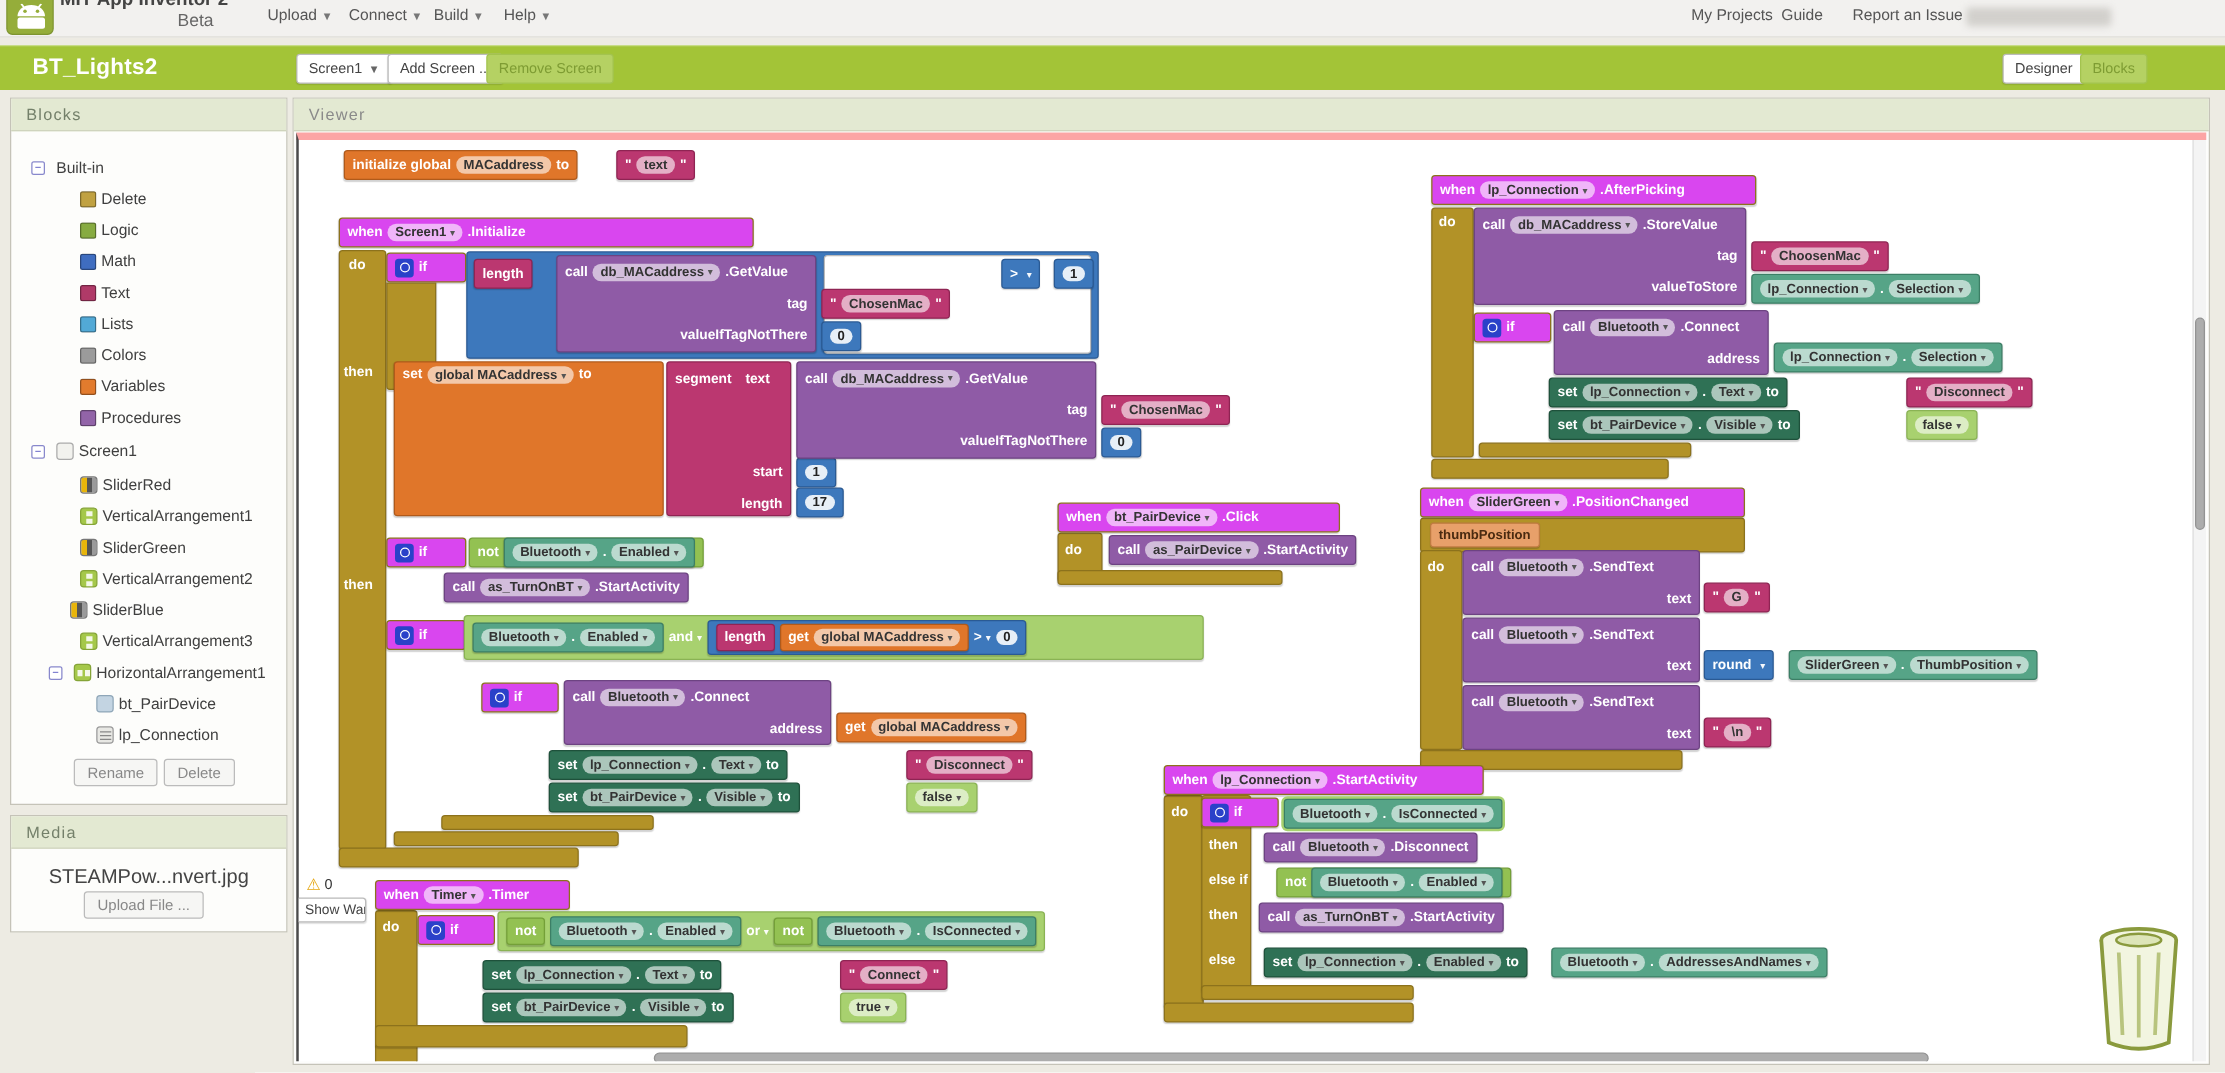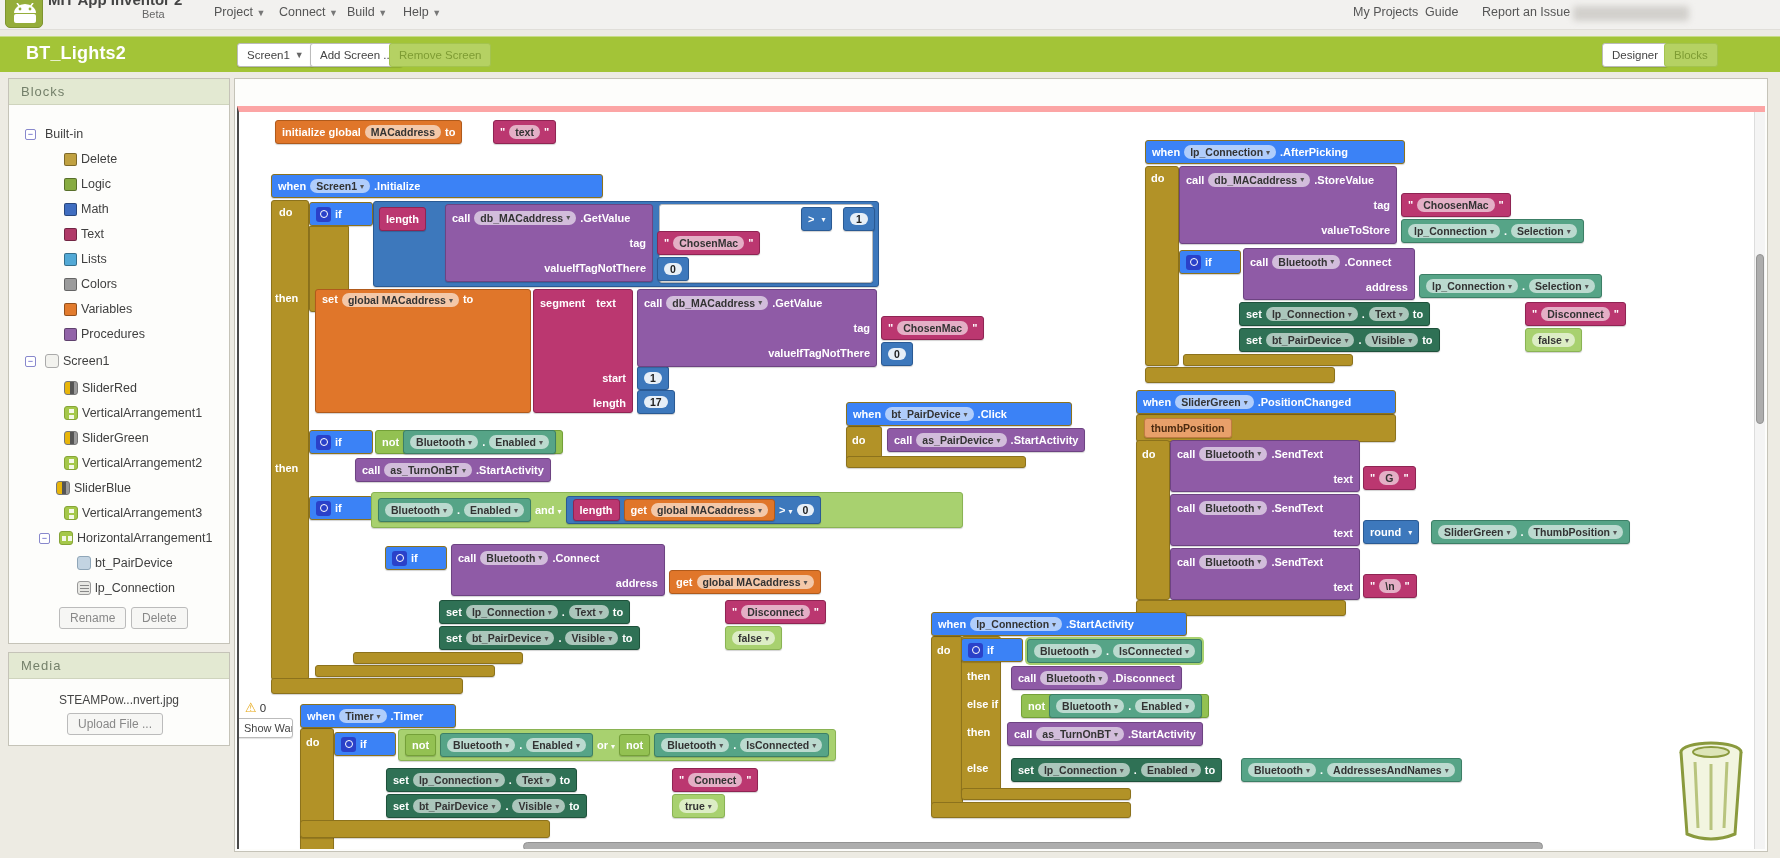--- a/index.html
+++ b/index.html
@@ -6,21 +6,21 @@
   html,body{width:1780px;height:858px;overflow:hidden}
   body{font-family:"Liberation Sans","DejaVu Sans",sans-serif;background:#edebe3;position:relative}
   .abs{position:absolute}
   
   #hdr{position:absolute;left:0;top:0;width:1780px;height:30px;background:#f2f1ef;border-bottom:1px solid #e0ded9;overflow:hidden}
   .menu{position:absolute;top:5px;font-size:12.5px;color:#555;cursor:pointer}
   .menu .ar{font-size:9px;color:#777}
   #logo{position:absolute;left:5px;top:-6px;width:38px;height:34px;background:#95ad3a;border-radius:5px;border:1px solid #7e9430}
   #logo svg{position:absolute;left:4px;top:8px}
   #apptitle{position:absolute;left:48px;top:-9px;font-size:15px;font-weight:bold;color:#444;white-space:nowrap}
-  #beta{position:absolute;left:142px;top:8px;font-size:11px;color:#666}
+  #beta{position:absolute;left:142px;top:8px;font-size:14px;color:#666}
   #blurbox{position:absolute;left:1573px;top:6px;width:116px;height:15px;background:#d2d0cc;border-radius:3px;filter:blur(3px)}
   
   #gbar{position:absolute;left:0;top:36px;width:1780px;height:36px;background:#a3c437;border-top:1px solid #c7dc86}
   #prj{position:absolute;left:26px;top:6px;color:#fff;font-size:18px;font-weight:bold;letter-spacing:.2px}
   .gbtn{position:absolute;top:6px;height:24px;background:#fff;border:1px solid #bbb;border-radius:3px;font-size:11.5px;color:#444;display:flex;align-items:center;justify-content:center;padding:0 9px;cursor:pointer;box-shadow:0 1px 1px rgba(0,0,0,.12)}
   .gbtn.dis{background:#b5d163;border-color:#a3c34f;color:#7e9c33;box-shadow:none}
   .gbtn .ar{font-size:9px;margin-left:5px;color:#666}
   
   .panel{position:absolute;background:#fdfdfb;border:1px solid #c5c3b8}
   .phead{height:26px;background:#e3e9d2;border-bottom:1px solid #cfd4bd;font-size:13px;color:#74806a;letter-spacing:1px;display:flex;align-items:center;padding-left:12px}
@@ -34,28 +34,28 @@
   .ico-va{background:#a5c84a;border:1px solid #85a437}
   .ico-va::before,.ico-va::after{content:"";position:absolute;left:4px;width:5px;height:4px;background:#f4f8e8}
   .ico-va::before{top:2px}.ico-va::after{top:8px}
   .ico-ha{background:#a5c84a;border:1px solid #85a437}
   .ico-ha::before,.ico-ha::after{content:"";position:absolute;top:4px;width:4px;height:5px;background:#f4f8e8}
   .ico-ha::before{left:2px}.ico-ha::after{left:8px}
   .ico-btn{background:#c3d4e2;border:1px solid #8fa6b8}
   .ico-lp{background:#e8e8e4;border:1px solid #999}
   .ico-lp::before{content:"";position:absolute;left:2px;top:3px;width:9px;height:1px;background:#888;box-shadow:0 3px 0 #888,0 6px 0 #888}
   .sbtn{position:absolute;height:22px;background:#f6f6f4;border:1px solid #bbb;border-radius:3px;font-size:12px;color:#888;display:flex;align-items:center;justify-content:center;padding:0 10px;cursor:pointer}
-  #mediafile{position:absolute;left:0;top:40px;width:100%;text-align:center;font-size:12px;color:#444}
+  #mediafile{position:absolute;left:0;top:40px;width:100%;text-align:center;font-size:16px;color:#444}
   
   #viewerpanel{position:absolute;left:234px;top:78px;width:1534px;height:774px;background:#fdfdfb;border:1px solid #c5c3b8}
   #cv{position:absolute;left:2px;top:27px;width:1528px;height:743px;background:#fff;border-left:2px solid #4a4a4a;border-top:6px solid #fca5a5;overflow:hidden}
   
   .b{position:absolute;display:flex;align-items:center;gap:4px;height:24px;padding:0 6px;border-radius:3px;color:#fff;font-weight:bold;font-size:11px;white-space:nowrap;border:1px solid rgba(0,0,0,.28);box-shadow:0 1px 1px rgba(0,0,0,.18);cursor:grab}
   .tall{align-items:flex-start;padding-top:3px}
-  .gold{background:#3b82f6;border-color:#8c721c}
+  .gold{background:#d946ef;border-color:#8c721c}
   .goldbar{position:absolute;background:#b29227;border:1px solid #8c721c;border-radius:3px;box-shadow:0 1px 1px rgba(0,0,0,.18)}
   .purple{background:#8f5ba6;border-color:#6d4382}
   .magenta{background:#bb3770;border-color:#8f2453}
   .orange{background:#e0762a;border-color:#b05a1b}
   .blue{background:#3d78bc;border-color:#2a5a94}
   .teal{background:#56a487;border-color:#3c7f66}
   .green{background:#93c152;border-color:#74a038}
   .lgreen{background:#a8d16f;border-color:#8ab354}
   .dgreen{background:#2f7155;border-color:#1e513b}
   .white{background:#fff;border-color:#bbb}
@@ -86,21 +86,21 @@
         <path d="M4 10 a11 9 0 0 1 22 0 z" fill="#fff"></path>
         <circle cx="10" cy="6" r="1.4" fill="#95ad3a"></circle>
         <circle cx="20" cy="6" r="1.4" fill="#95ad3a"></circle>
         <line x1="7" y1="0" x2="10" y2="4" stroke="#fff" stroke-width="1.5"></line>
         <line x1="23" y1="0" x2="20" y2="4" stroke="#fff" stroke-width="1.5"></line>
         <rect x="4" y="11" width="22" height="9" rx="2" fill="#fff"></rect>
       </svg>
   </div>
   <div id="apptitle">MIT App Inventor 2</div>
   <div id="beta">Beta</div>
-  <div class="menu" style="left:214px"><span>Project</span> <span class="ar">▼</span></div>
+  <div class="menu" style="left:214px"><span>Upload</span> <span class="ar">▼</span></div>
   <div class="menu" style="left:279px"><span>Connect</span> <span class="ar">▼</span></div>
   <div class="menu" style="left:347px"><span>Build</span> <span class="ar">▼</span></div>
   <div class="menu" style="left:403px"><span>Help</span> <span class="ar">▼</span></div>
   <div class="menu" style="left:1353px"><span>My Projects</span></div>
   <div class="menu" style="left:1425px"><span>Guide</span></div>
   <div class="menu" style="left:1482px"><span>Report an Issue</span></div>
   <div id="blurbox"></div>
 </div>
 
 <div id="gbar">
@@ -213,20 +213,21 @@
 
 <div class="panel" style="left:8px;top:652px;width:222px;height:94px">
   <div class="phead">Media</div>
   <div id="mediafile">STEAMPow...nvert.jpg</div>
   <div class="sbtn" style="left:58px;top:60px">
       <span>Upload File ...</span>
     </div>
 </div>
 
 <div id="viewerpanel">
+  <div class="phead" style="letter-spacing:1px;color:#8a8a8a">Viewer</div>
   <div id="cv">
 
     <div class="b orange" style="left:36px;top:8px">
       <span>initialize global</span>
       <span class="c">MACaddress</span>
       <span>to</span>
     </div>
     <div class="b magenta" style="left:254px;top:8px">
       <span class="q"></span>
         <span class="c">text</span>

